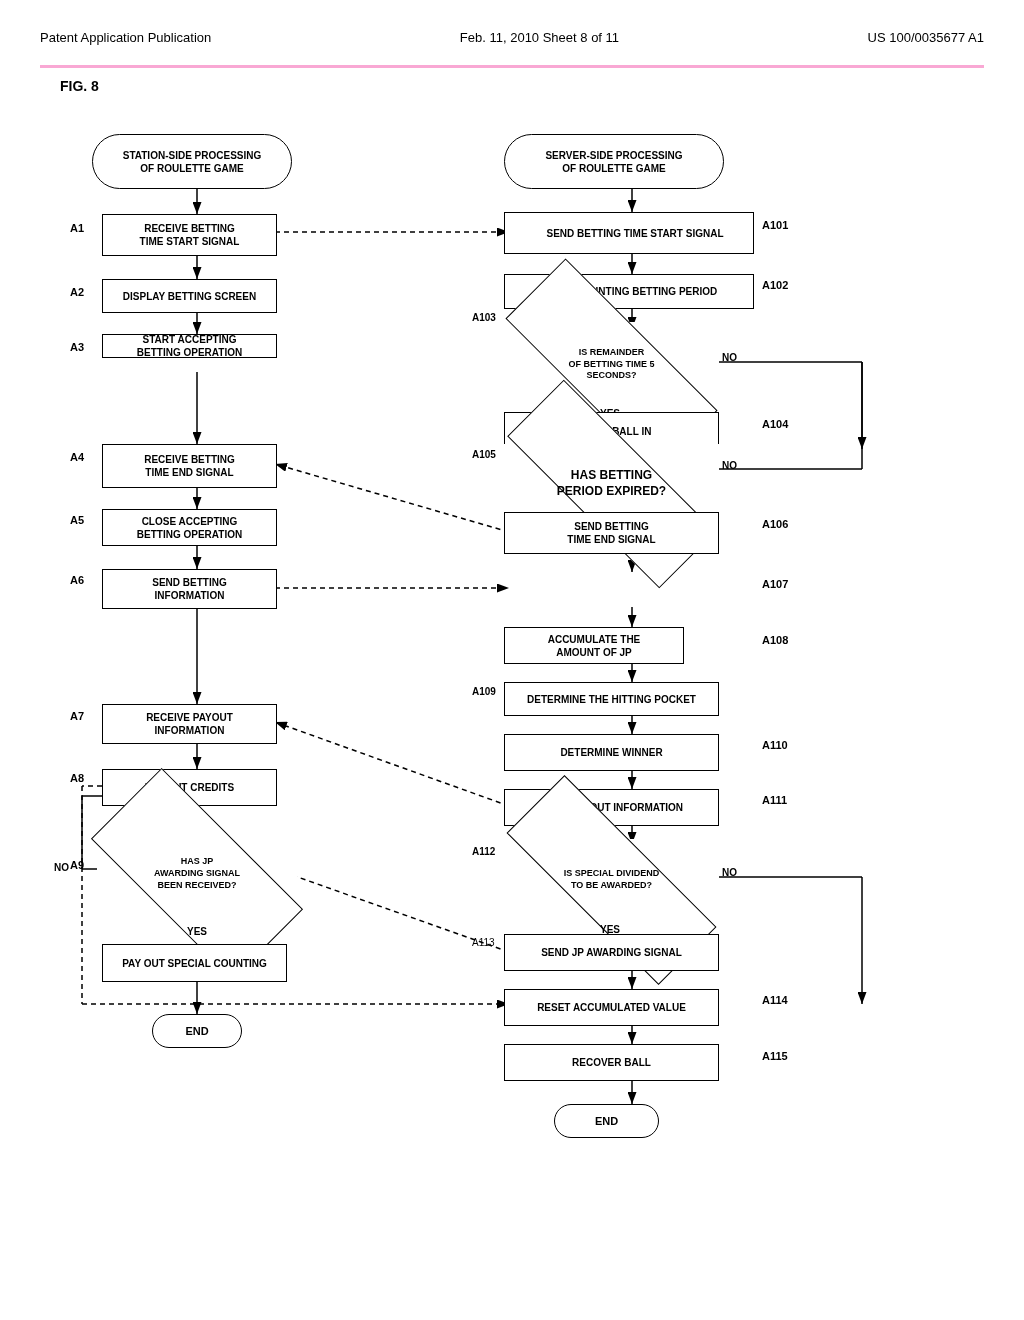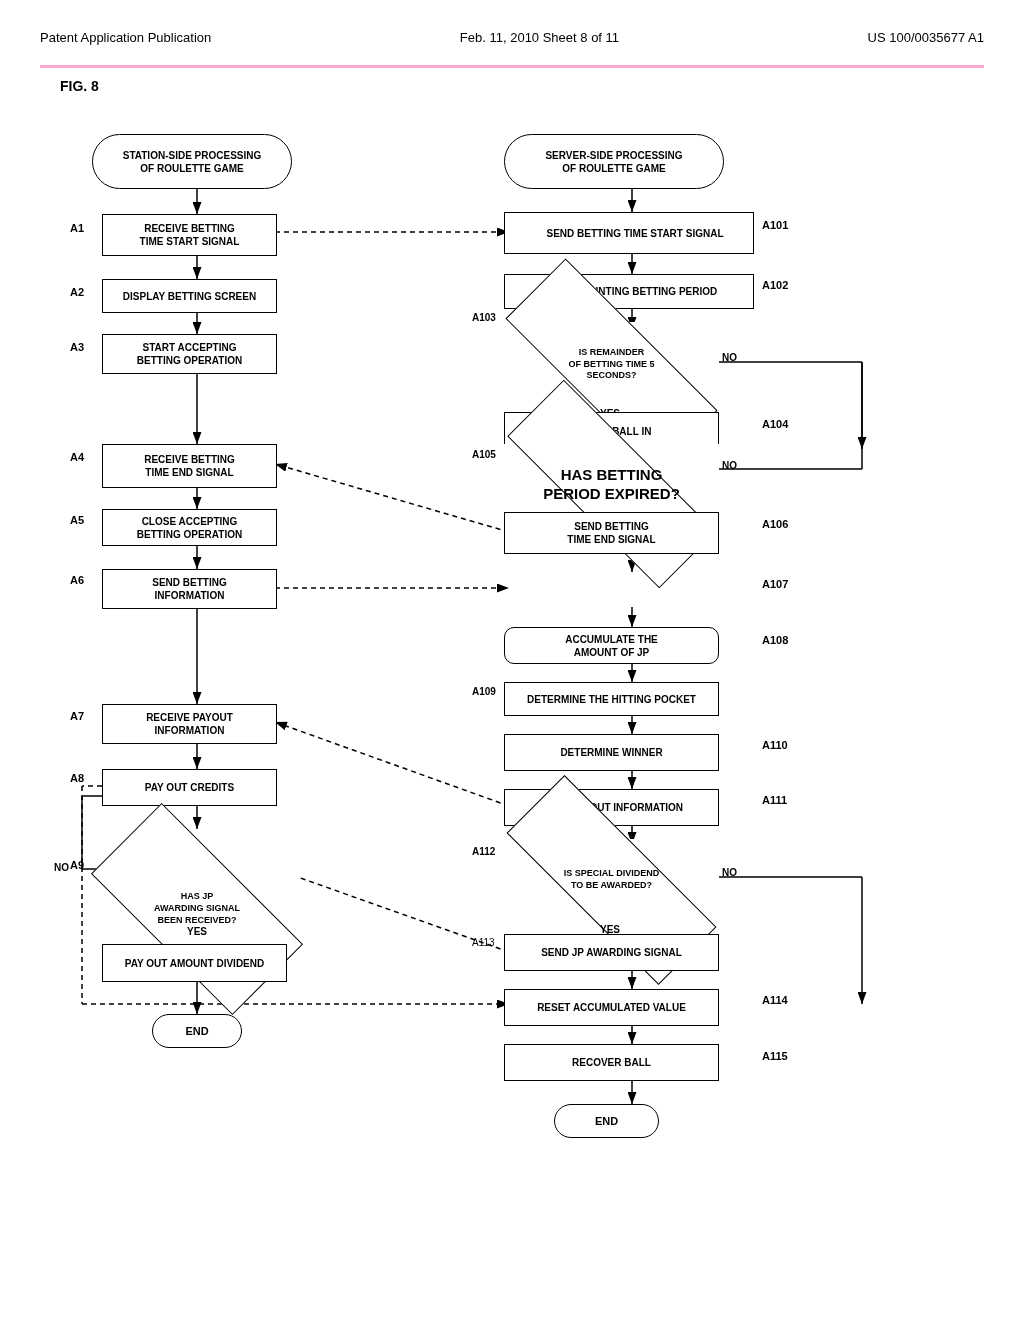--- a/index.html
+++ b/index.html
@@ -228,21 +228,21 @@
         <span style="white-space:pre-line;">RECEIVE BETTING
 TIME START SIGNAL</span>
       </div>
 
       <div class="step-label" style="left:28px; top:182px;">A2</div>
       <div class="fc-box" style="left:60px; top:175px; width:175px; height:34px; font-size:10px;">
         <span style="white-space:pre-line;">DISPLAY BETTING SCREEN</span>
       </div>
 
       <div class="step-label" style="left:28px; top:237px;">A3</div>
-      <div class="fc-box" style="left:60px; top:230px; width:175px; height:40px; font-size:10px;">
+      <div class="fc-box" style="left:60px; top:230px; width:175px; height:24px; font-size:10px;">
         <span style="white-space:pre-line;">START ACCEPTING
 BETTING OPERATION</span>
       </div>
 
       <div class="step-label" style="left:28px; top:347px;">A4</div>
       <div class="fc-box" style="left:60px; top:340px; width:175px; height:44px; font-size:10px;">
         <span style="white-space:pre-line;">RECEIVE BETTING
 TIME END SIGNAL</span>
       </div>
 
@@ -263,34 +263,34 @@
         <span style="white-space:pre-line;">RECEIVE PAYOUT
 INFORMATION</span>
       </div>
 
       <div class="step-label" style="left:28px; top:668px;">A8</div>
       <div class="fc-box" style="left:60px; top:665px; width:175px; height:37px; font-size:10px;">
         <span style="white-space:pre-line;">PAY OUT CREDITS</span>
       </div>
 
       <div class="step-label" style="left:28px; top:755px;">A9</div>
-      <div class="fc-diamond" style="left:55px; top:755px; width:200px; height:100px;">
+      <div class="fc-diamond" style="left:55px; top:720px; width:200px; height:100px;">
         <div class="fc-diamond-inner"></div>
         <div class="fc-diamond-text" style="white-space:pre-line; font-size:9px;">HAS JP
 AWARDING SIGNAL
 BEEN RECEIVED?</div>
       </div>
 
       <div style="position:absolute; left:12px; top:758px; font-size:10px; font-weight:bold;">NO</div>
 
       <div style="position:absolute; left:145px; top:822px; font-size:10px; font-weight:bold;">YES</div>
 
       <div class="step-label" style="left:192px; top:848px;">A10</div>
       <div class="fc-box" style="left:60px; top:840px; width:185px; height:38px; font-size:10px;">
-        <span style="white-space:pre-line;">PAY OUT AMOUNT DIVIDEND</span>
+        <span style="white-space:pre-line;">PAY OUT SPECIAL COUNTING</span>
       </div>
 
       <div class="fc-box fc-stadium" style="left:110px; top:910px; width:90px; height:34px; font-size:11px;">
         <span>END</span>
       </div>
 
       <div class="fc-box fc-stadium" style="left:462px; top:30px; width:220px; height:55px; font-size:10px;">
         <span style="white-space:pre-line;">SERVER-SIDE PROCESSING
 OF ROULETTE GAME</span>
       </div>
@@ -319,38 +319,38 @@
 
       <div class="step-label" style="left:720px; top:314px;">A104</div>
       <div class="fc-box" style="left:462px; top:308px; width:215px; height:38px; font-size:10px;">
         <span style="white-space:pre-line;">THROW BALL IN</span>
       </div>
 
       <div style="position:absolute; left:430px; top:345px; font-size:10px; font-weight:bold;">A105</div>
 
       <div class="fc-diamond" style="left:462px; top:340px; width:215px; height:80px;">
         <div class="fc-diamond-inner"></div>
-        <div class="fc-diamond-text" style="white-space:pre-line; font-size:15px;">HAS BETTING
+        <div class="fc-diamond-text" style="white-space:pre-line; font-size:12px;">HAS BETTING
 PERIOD EXPIRED?</div>
       </div>
 
       <div style="position:absolute; left:558px; top:422px; font-size:10px; font-weight:bold;">YES</div>
 
       <div style="position:absolute; left:680px; top:356px; font-size:10px; font-weight:bold;">NO</div>
 
       <div class="step-label" style="left:720px; top:414px;">A106</div>
       <div class="fc-box" style="left:462px; top:408px; width:215px; height:42px; font-size:10px;">
         <span style="white-space:pre-line;">SEND BETTING
 TIME END SIGNAL</span>
       </div>
 
       <div class="step-label" style="left:720px; top:474px;">A107</div>
 
       <div class="step-label" style="left:720px; top:530px;">A108</div>
-      <div class="fc-box" style="left:462px; top:523px; width:215px; height:37px; font-size:10px;border-radius:10px;">
+      <div class="fc-box" style="left:462px; top:523px; width:180px; height:37px; font-size:10px;">
         <span style="white-space:pre-line;">ACCUMULATE THE
 AMOUNT OF JP</span>
       </div>
 
       <div style="position:absolute; left:430px; top:582px; font-size:10px; font-weight:bold;">A109</div>
       <div class="fc-box" style="left:462px; top:578px; width:215px; height:34px; font-size:10px;">
         <span style="white-space:pre-line;">DETERMINE THE HITTING POCKET</span>
       </div>
 
       <div class="step-label" style="left:720px; top:635px;">A110</div>

